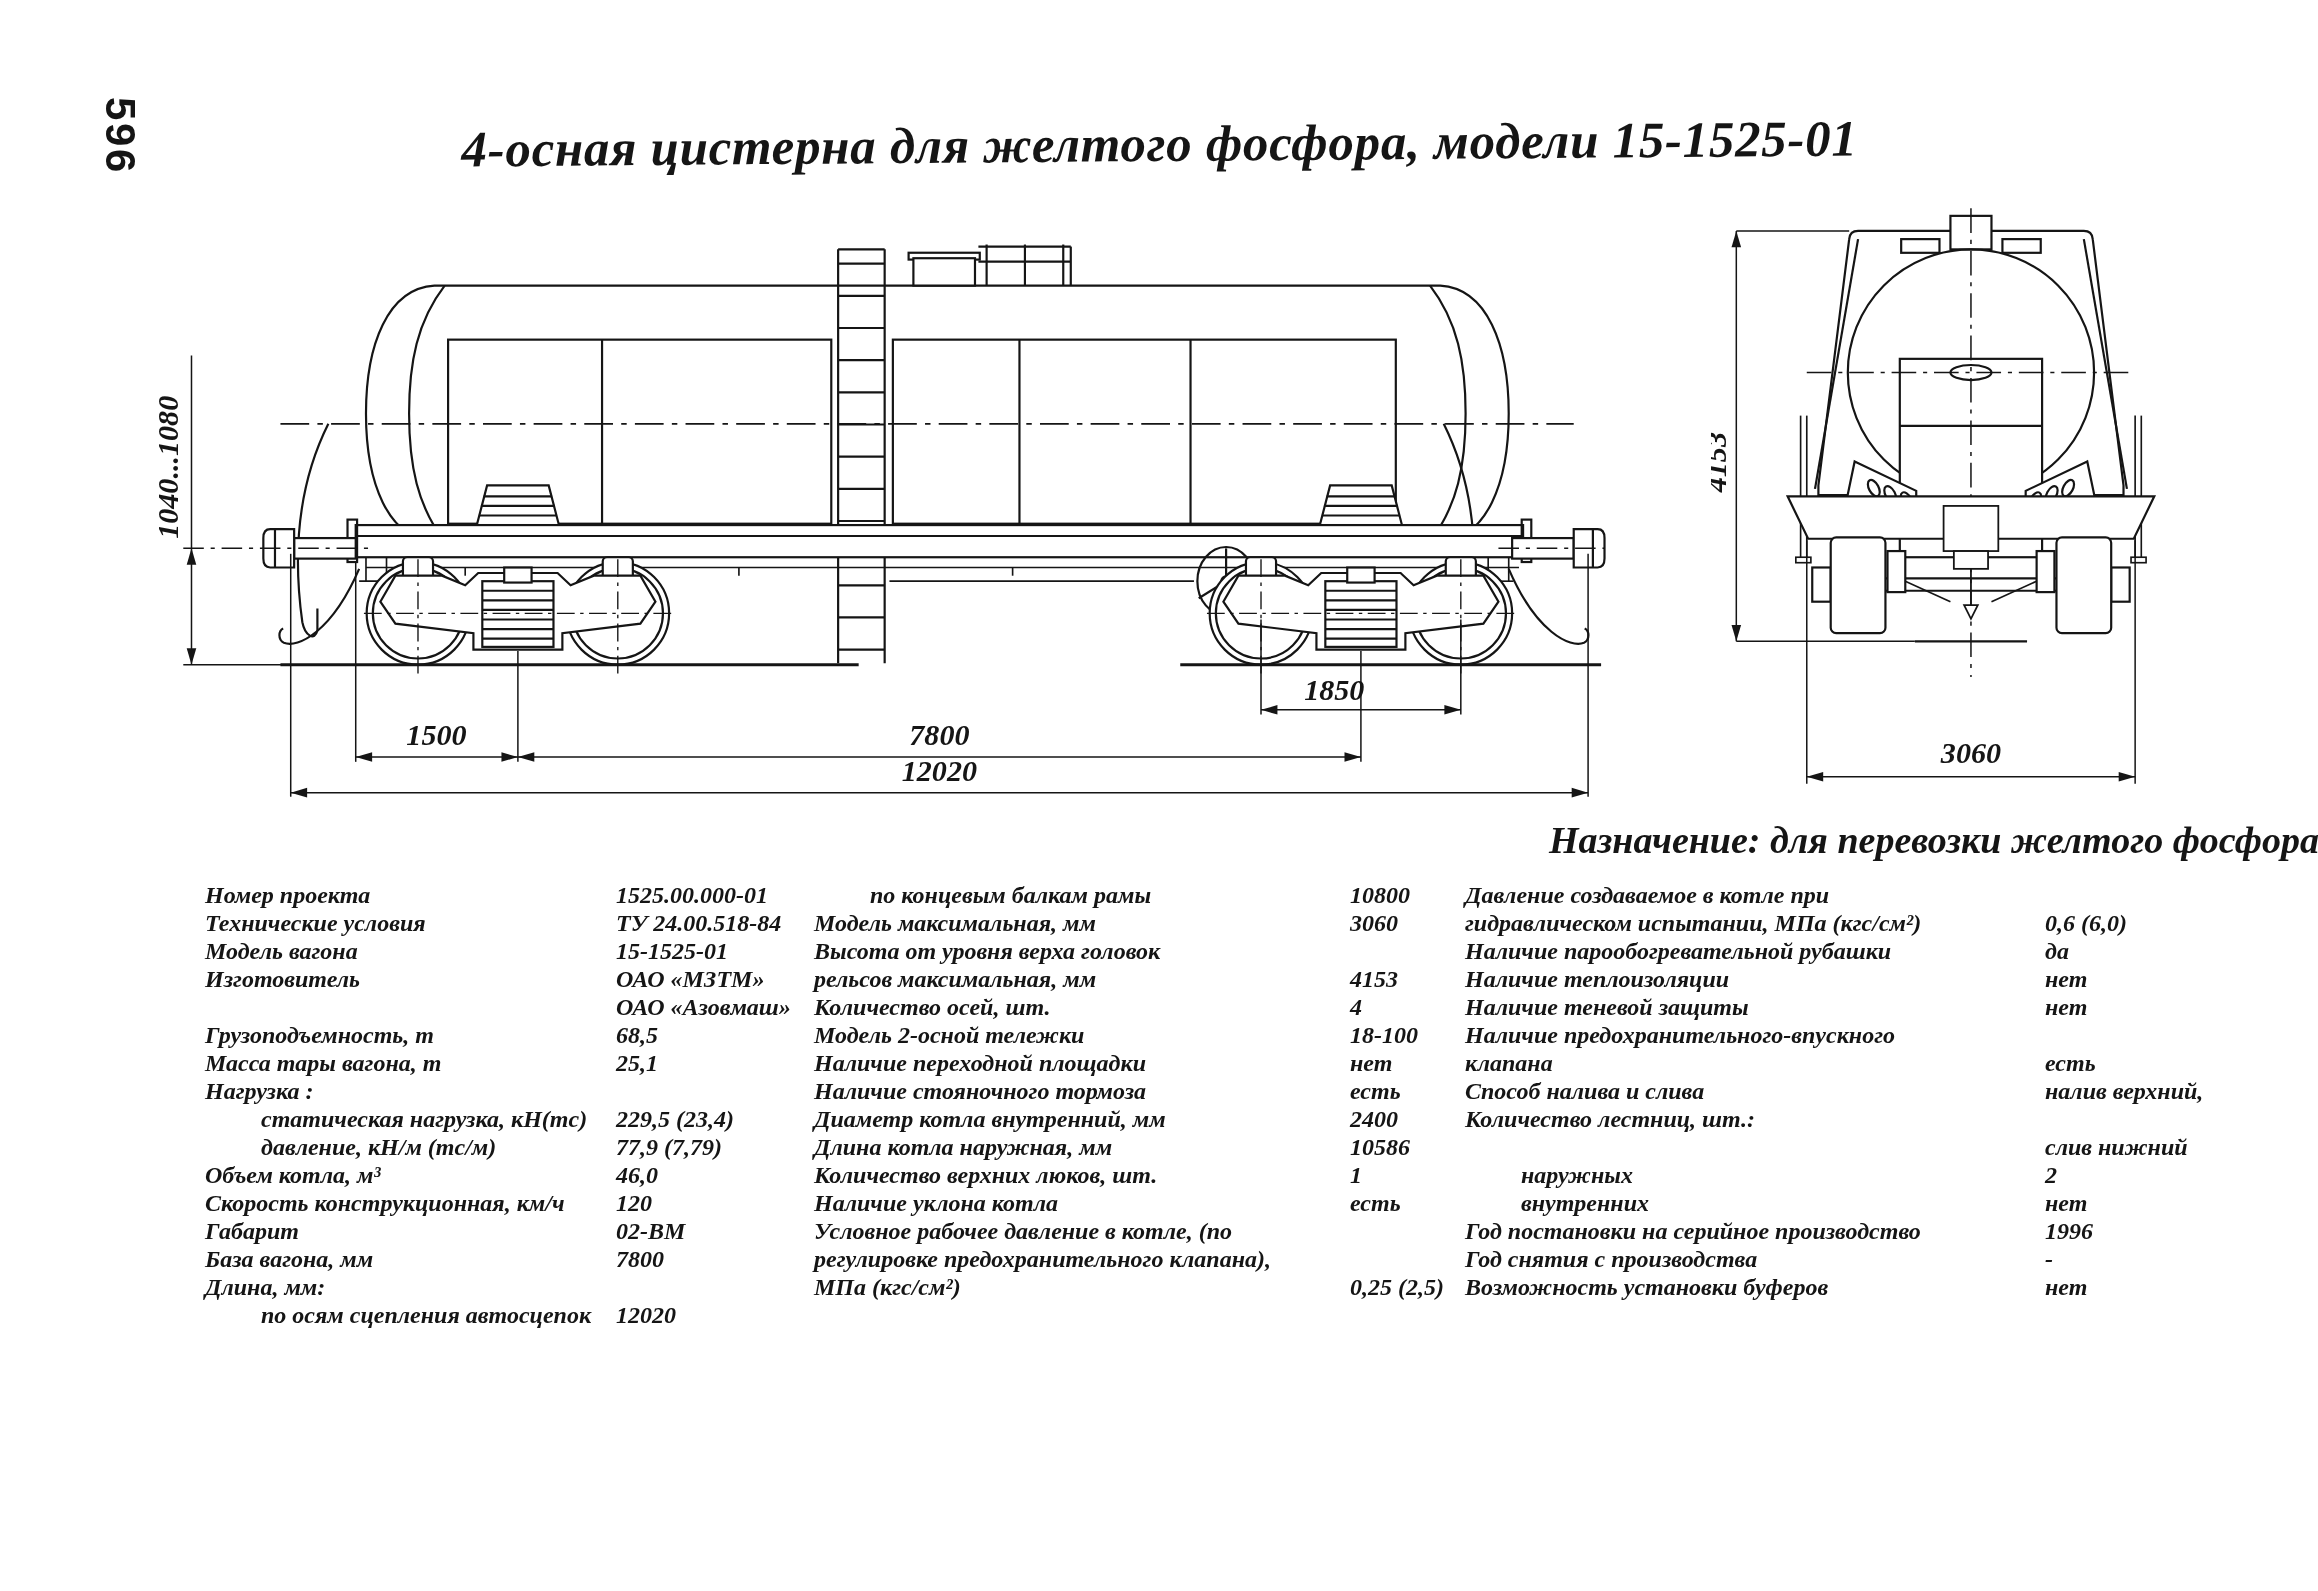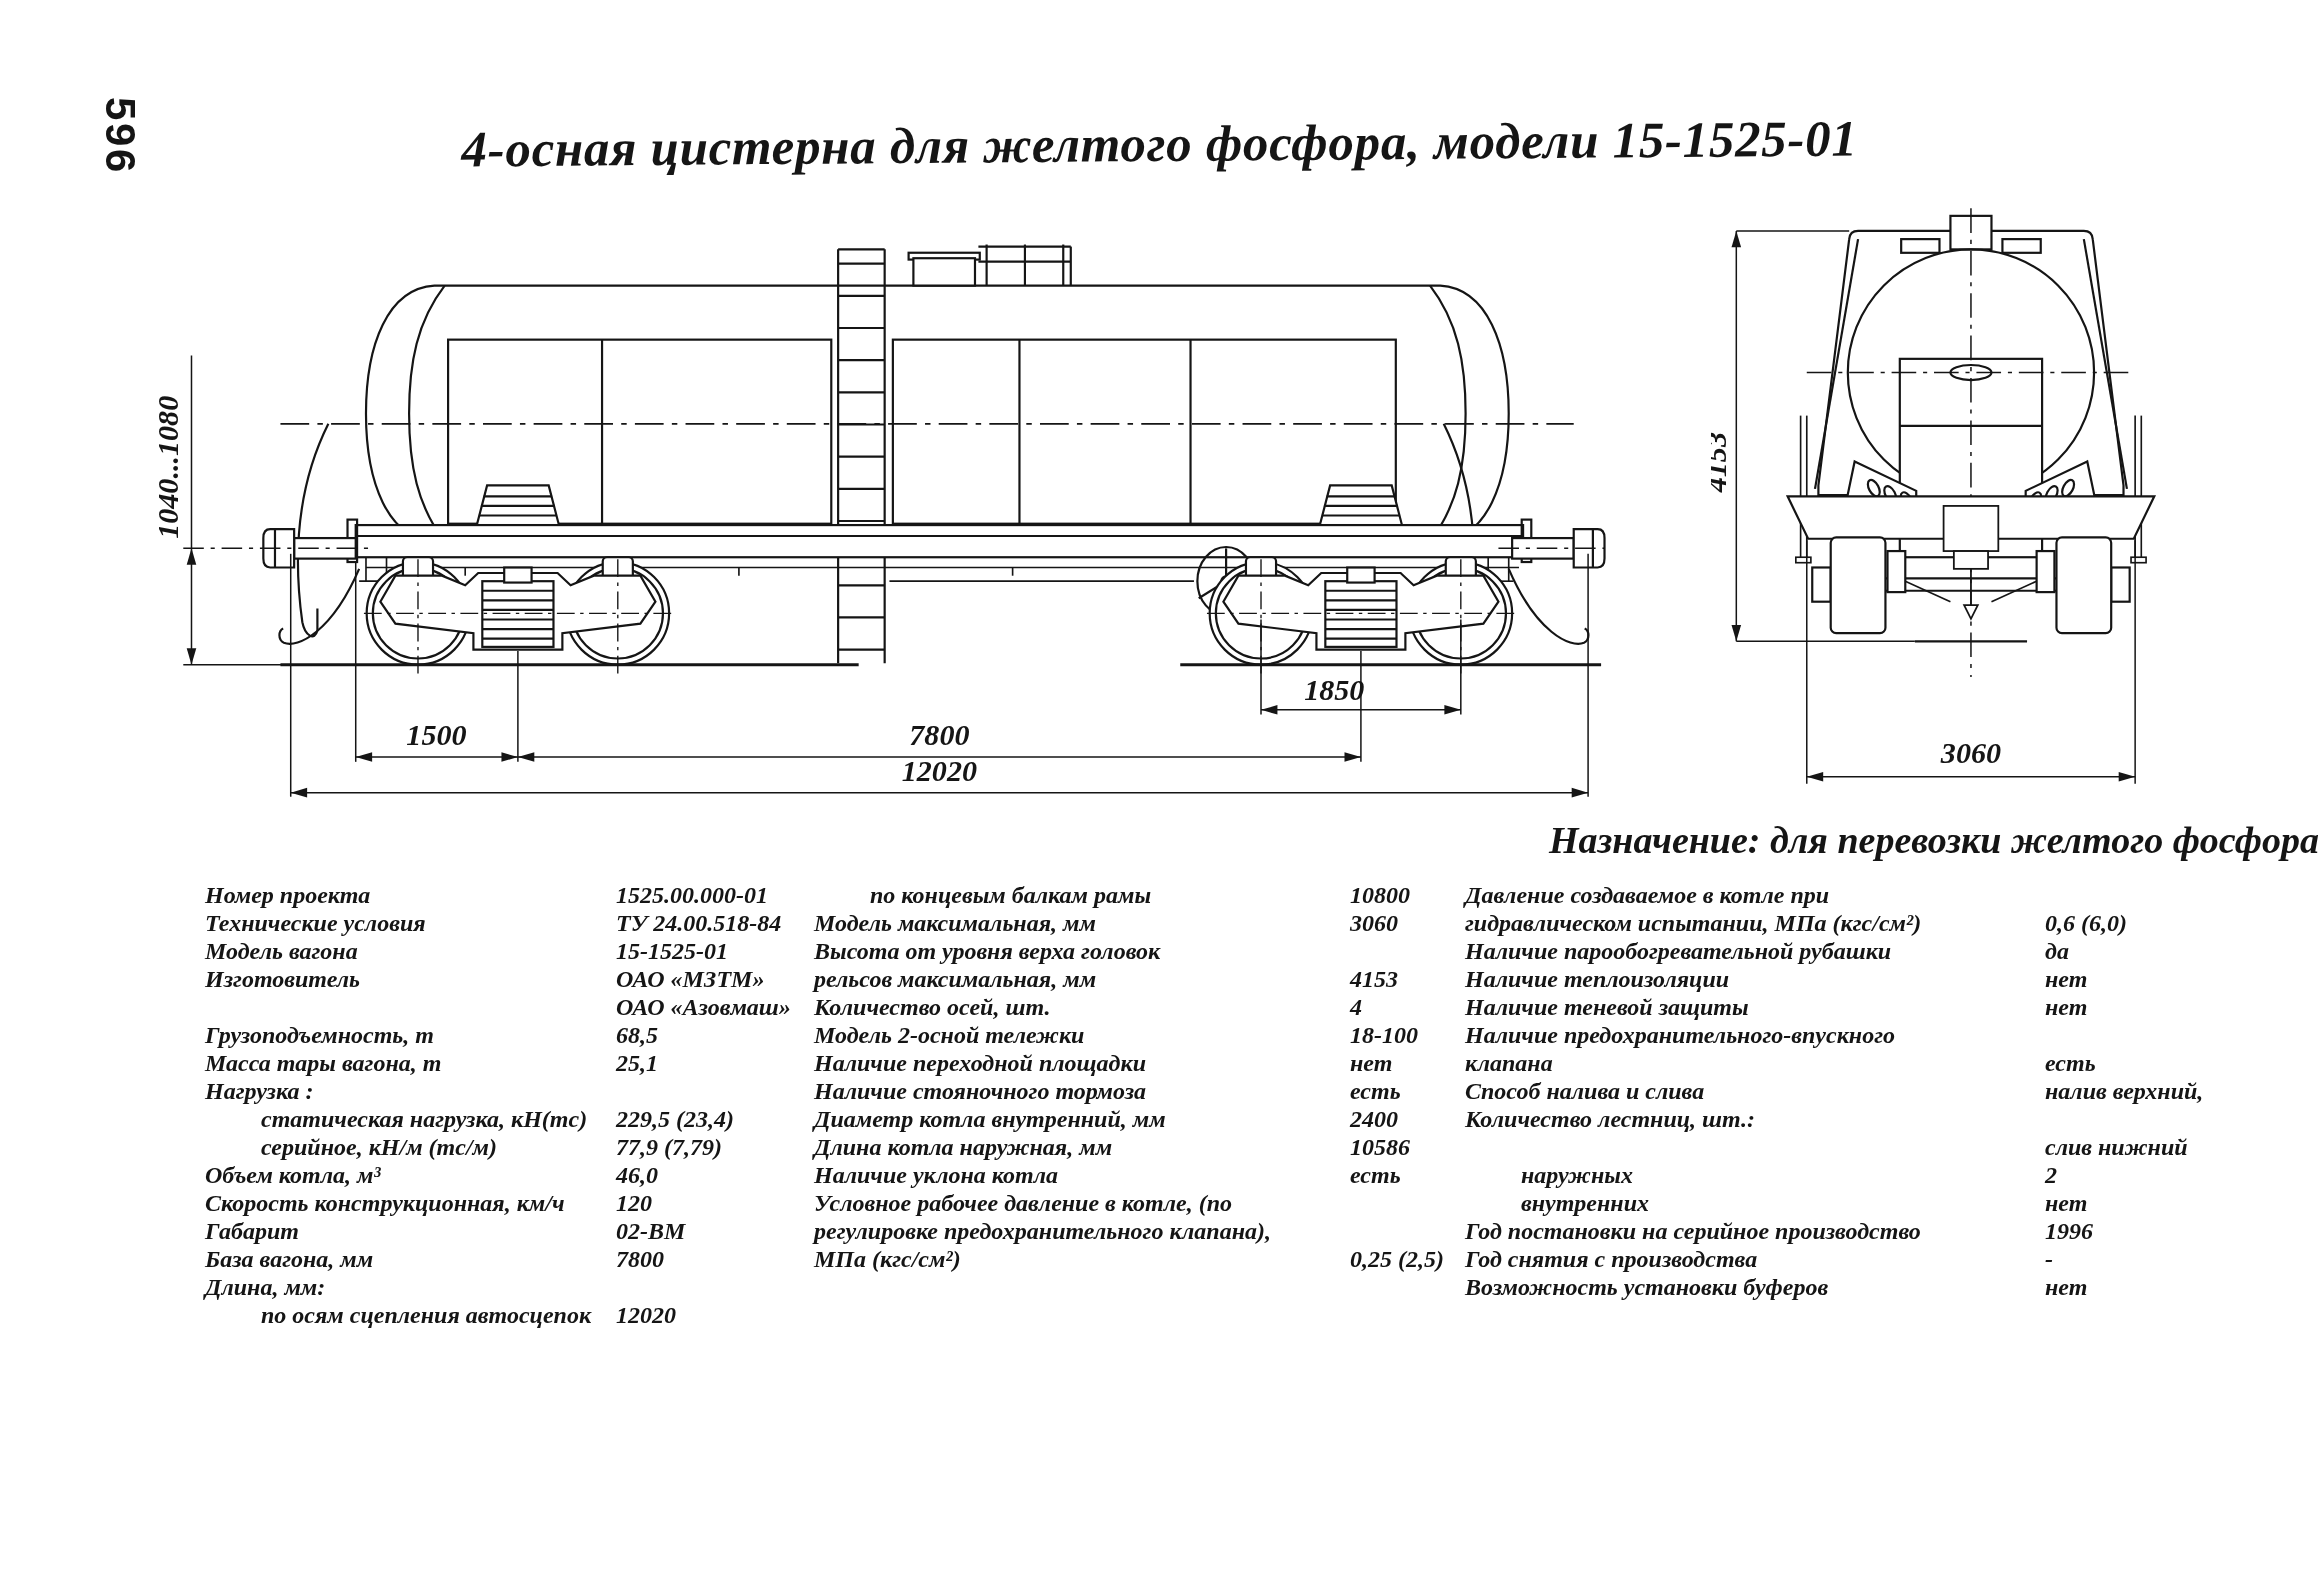--- a/index.html
+++ b/index.html
@@ -300,39 +300,40 @@
 <div class="spec-col" id="col1">
     <div class="spec-row"><span class="spec-label">Номер проекта</span><span class="spec-value">1525.00.000-01</span></div>
     <div class="spec-row"><span class="spec-label">Технические условия</span><span class="spec-value">ТУ 24.00.518-84</span></div>
     <div class="spec-row"><span class="spec-label">Модель вагона</span><span class="spec-value">15-1525-01</span></div>
     <div class="spec-row"><span class="spec-label">Изготовитель</span><span class="spec-value">ОАО «МЗТМ»</span></div>
     <div class="spec-row"><span class="spec-label"></span><span class="spec-value">ОАО «Азовмаш»</span></div>
     <div class="spec-row"><span class="spec-label">Грузоподъемность, т</span><span class="spec-value">68,5</span></div>
     <div class="spec-row"><span class="spec-label">Масса тары вагона, т</span><span class="spec-value">25,1</span></div>
     <div class="spec-row"><span class="spec-label">Нагрузка :</span><span class="spec-value"></span></div>
     <div class="spec-row indent"><span class="spec-label">статическая нагрузка, кН(тс)</span><span class="spec-value">229,5 (23,4)</span></div>
-    <div class="spec-row indent"><span class="spec-label">серийное, кН/м (тс/м)</span><span class="spec-value">77,9 (7,79)</span></div>
+    <div class="spec-row indent"><span class="spec-label">давление, кН/м (тс/м)</span><span class="spec-value">77,9 (7,79)</span></div>
     <div class="spec-row"><span class="spec-label">Объем котла, м³</span><span class="spec-value">46,0</span></div>
     <div class="spec-row"><span class="spec-label">Скорость конструкционная, км/ч</span><span class="spec-value">120</span></div>
     <div class="spec-row"><span class="spec-label">Габарит</span><span class="spec-value">02-ВМ</span></div>
     <div class="spec-row"><span class="spec-label">База вагона, мм</span><span class="spec-value">7800</span></div>
     <div class="spec-row"><span class="spec-label">Длина, мм:</span><span class="spec-value"></span></div>
     <div class="spec-row indent"><span class="spec-label">по осям сцепления автосцепок</span><span class="spec-value">12020</span></div>
   </div>
 <div class="spec-col" id="col2">
     <div class="spec-row indent"><span class="spec-label">по концевым балкам рамы</span><span class="spec-value">10800</span></div>
     <div class="spec-row"><span class="spec-label">Модель максимальная, мм</span><span class="spec-value">3060</span></div>
     <div class="spec-row"><span class="spec-label">Высота от уровня верха головок</span><span class="spec-value"></span></div>
     <div class="spec-row"><span class="spec-label">рельсов максимальная, мм</span><span class="spec-value">4153</span></div>
     <div class="spec-row"><span class="spec-label">Количество осей, шт.</span><span class="spec-value">4</span></div>
     <div class="spec-row"><span class="spec-label">Модель 2-осной тележки</span><span class="spec-value">18-100</span></div>
     <div class="spec-row"><span class="spec-label">Наличие переходной площадки</span><span class="spec-value">нет</span></div>
     <div class="spec-row"><span class="spec-label">Наличие стояночного тормоза</span><span class="spec-value">есть</span></div>
     <div class="spec-row"><span class="spec-label">Диаметр котла внутренний, мм</span><span class="spec-value">2400</span></div>
     <div class="spec-row"><span class="spec-label">Длина котла наружная, мм</span><span class="spec-value">10586</span></div>
+    <div class="spec-row"><span class="spec-label">Количество верхних люков, шт.</span><span class="spec-value">1</span></div>
     <div class="spec-row"><span class="spec-label">Наличие уклона котла</span><span class="spec-value">есть</span></div>
     <div class="spec-row"><span class="spec-label">Условное рабочее давление в котле, (по</span><span class="spec-value"></span></div>
     <div class="spec-row"><span class="spec-label">регулировке предохранительного клапана),</span><span class="spec-value"></span></div>
     <div class="spec-row"><span class="spec-label">МПа (кгс/см²)</span><span class="spec-value">0,25 (2,5)</span></div>
   </div>
 <div class="spec-col" id="col3">
     <div class="spec-row"><span class="spec-label">Давление создаваемое в котле при</span><span class="spec-value"></span></div>
     <div class="spec-row"><span class="spec-label">гидравлическом испытании, МПа (кгс/см²)</span><span class="spec-value">0,6 (6,0)</span></div>
     <div class="spec-row"><span class="spec-label">Наличие парообогревательной рубашки</span><span class="spec-value">да</span></div>
     <div class="spec-row"><span class="spec-label">Наличие теплоизоляции</span><span class="spec-value">нет</span></div>

